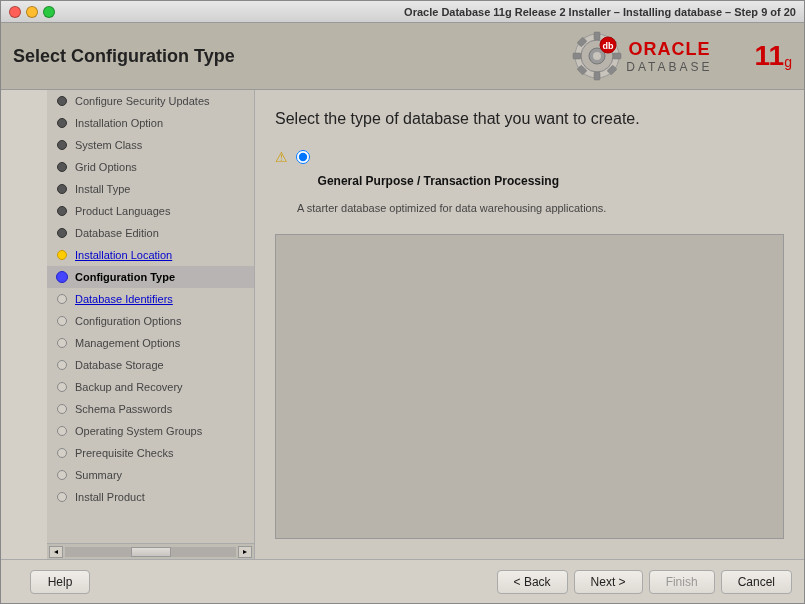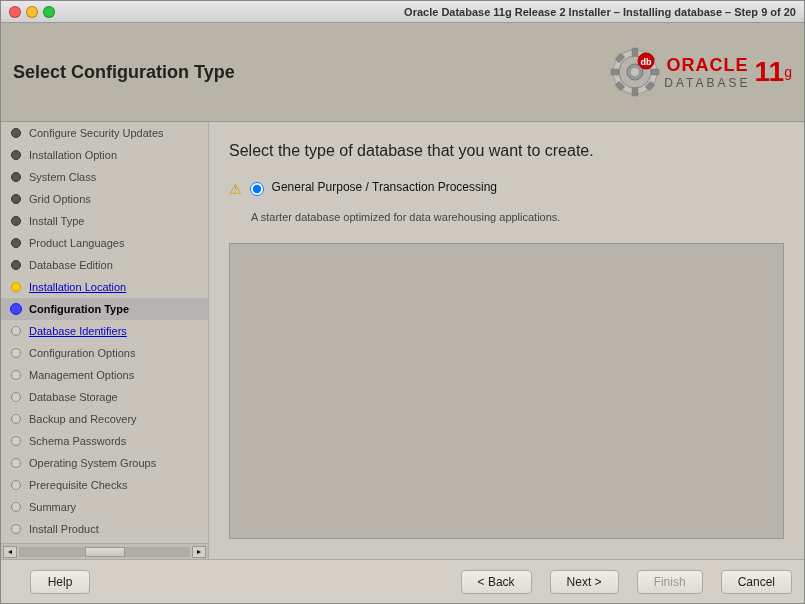--- a/index.html
+++ b/index.html
@@ -53,21 +53,21 @@
       flex: 1;
       text-align: right;
       font-size: 11px;
       color: #333;
       font-weight: bold;
     }
 
     
     .header {
       background: #b8b4a8;
-      padding: 24px 12px;
+      padding: 8px 12px;
       display: flex;
       align-items: center;
       justify-content: space-between;
       border-bottom: 1px solid #999;
       flex-shrink: 0;
     }
 
     .header-title {
       font-size: 18px;
       font-weight: bold;
@@ -127,20 +127,21 @@
 
     
     .sidebar {
       width: 208px;
       background: #c8c4bc;
       border-right: 1px solid #aaa;
       display: flex;
       flex-direction: column;
       overflow: hidden;
       flex-shrink: 0;
+      margin-left: 46px;
     }
 
     .sidebar-scroll {
       flex: 1;
       overflow-y: auto;
       overflow-x: hidden;
     }
 
     .sidebar-scroll::-webkit-scrollbar {
       width: 14px;
@@ -238,22 +239,23 @@
 
     .option-radio {
       margin-top: 2px;
       width: 14px;
       height: 14px;
       flex-shrink: 0;
     }
 
     .option-label {
       font-size: 12px;
-      font-weight: normal;
+      font-weight: bold;
       color: #111;
+      margin-top: 26px;
     }
 
     .option-desc {
       font-size: 11px;
       color: #444;
       margin-left: 22px;
       margin-top: 2px;
     }
 
     .warning-icon {
@@ -323,21 +325,21 @@
     }
 
     .footer-left {
       display: flex;
       gap: 8px;
       margin-left: 17px;
     }
 
     .footer-right {
       display: flex;
-      gap: 18px;
+      gap: 6px;
       padding-left: 39px;
     }
 
     .footer-btn {
       padding: 4px 16px;
       background: linear-gradient(to bottom, #f0ede8, #dedad4);
       border: 1px solid #aaa;
       border-radius: 4px;
       font-size: 12px;
       color: #222;
@@ -392,21 +394,21 @@
 
         <circle cx="36" cy="14" r="8" fill="#cc0000" stroke="#aa0000" stroke-width="1"></circle>
         <text x="36" y="18" text-anchor="middle" fill="white" font-size="9" font-weight="bold">db</text>
       </svg>
       <div class="oracle-text">
         <div style="display:flex; align-items:baseline; gap:2px;">
           <span class="oracle-name">ORACLE</span>
         </div>
         <span class="oracle-db">DATABASE</span>
       </div>
-      <div style="display:flex; align-items:center;">
+      <div style="display:flex; align-items:flex-end;margin-left:38px;">
         <span class="oracle-version">11</span>
         <span class="oracle-superscript">g</span>
       </div>
     </div>
   </div>
 
   <div class="main">
 
     <div class="sidebar">
       <div class="sidebar-scroll">

